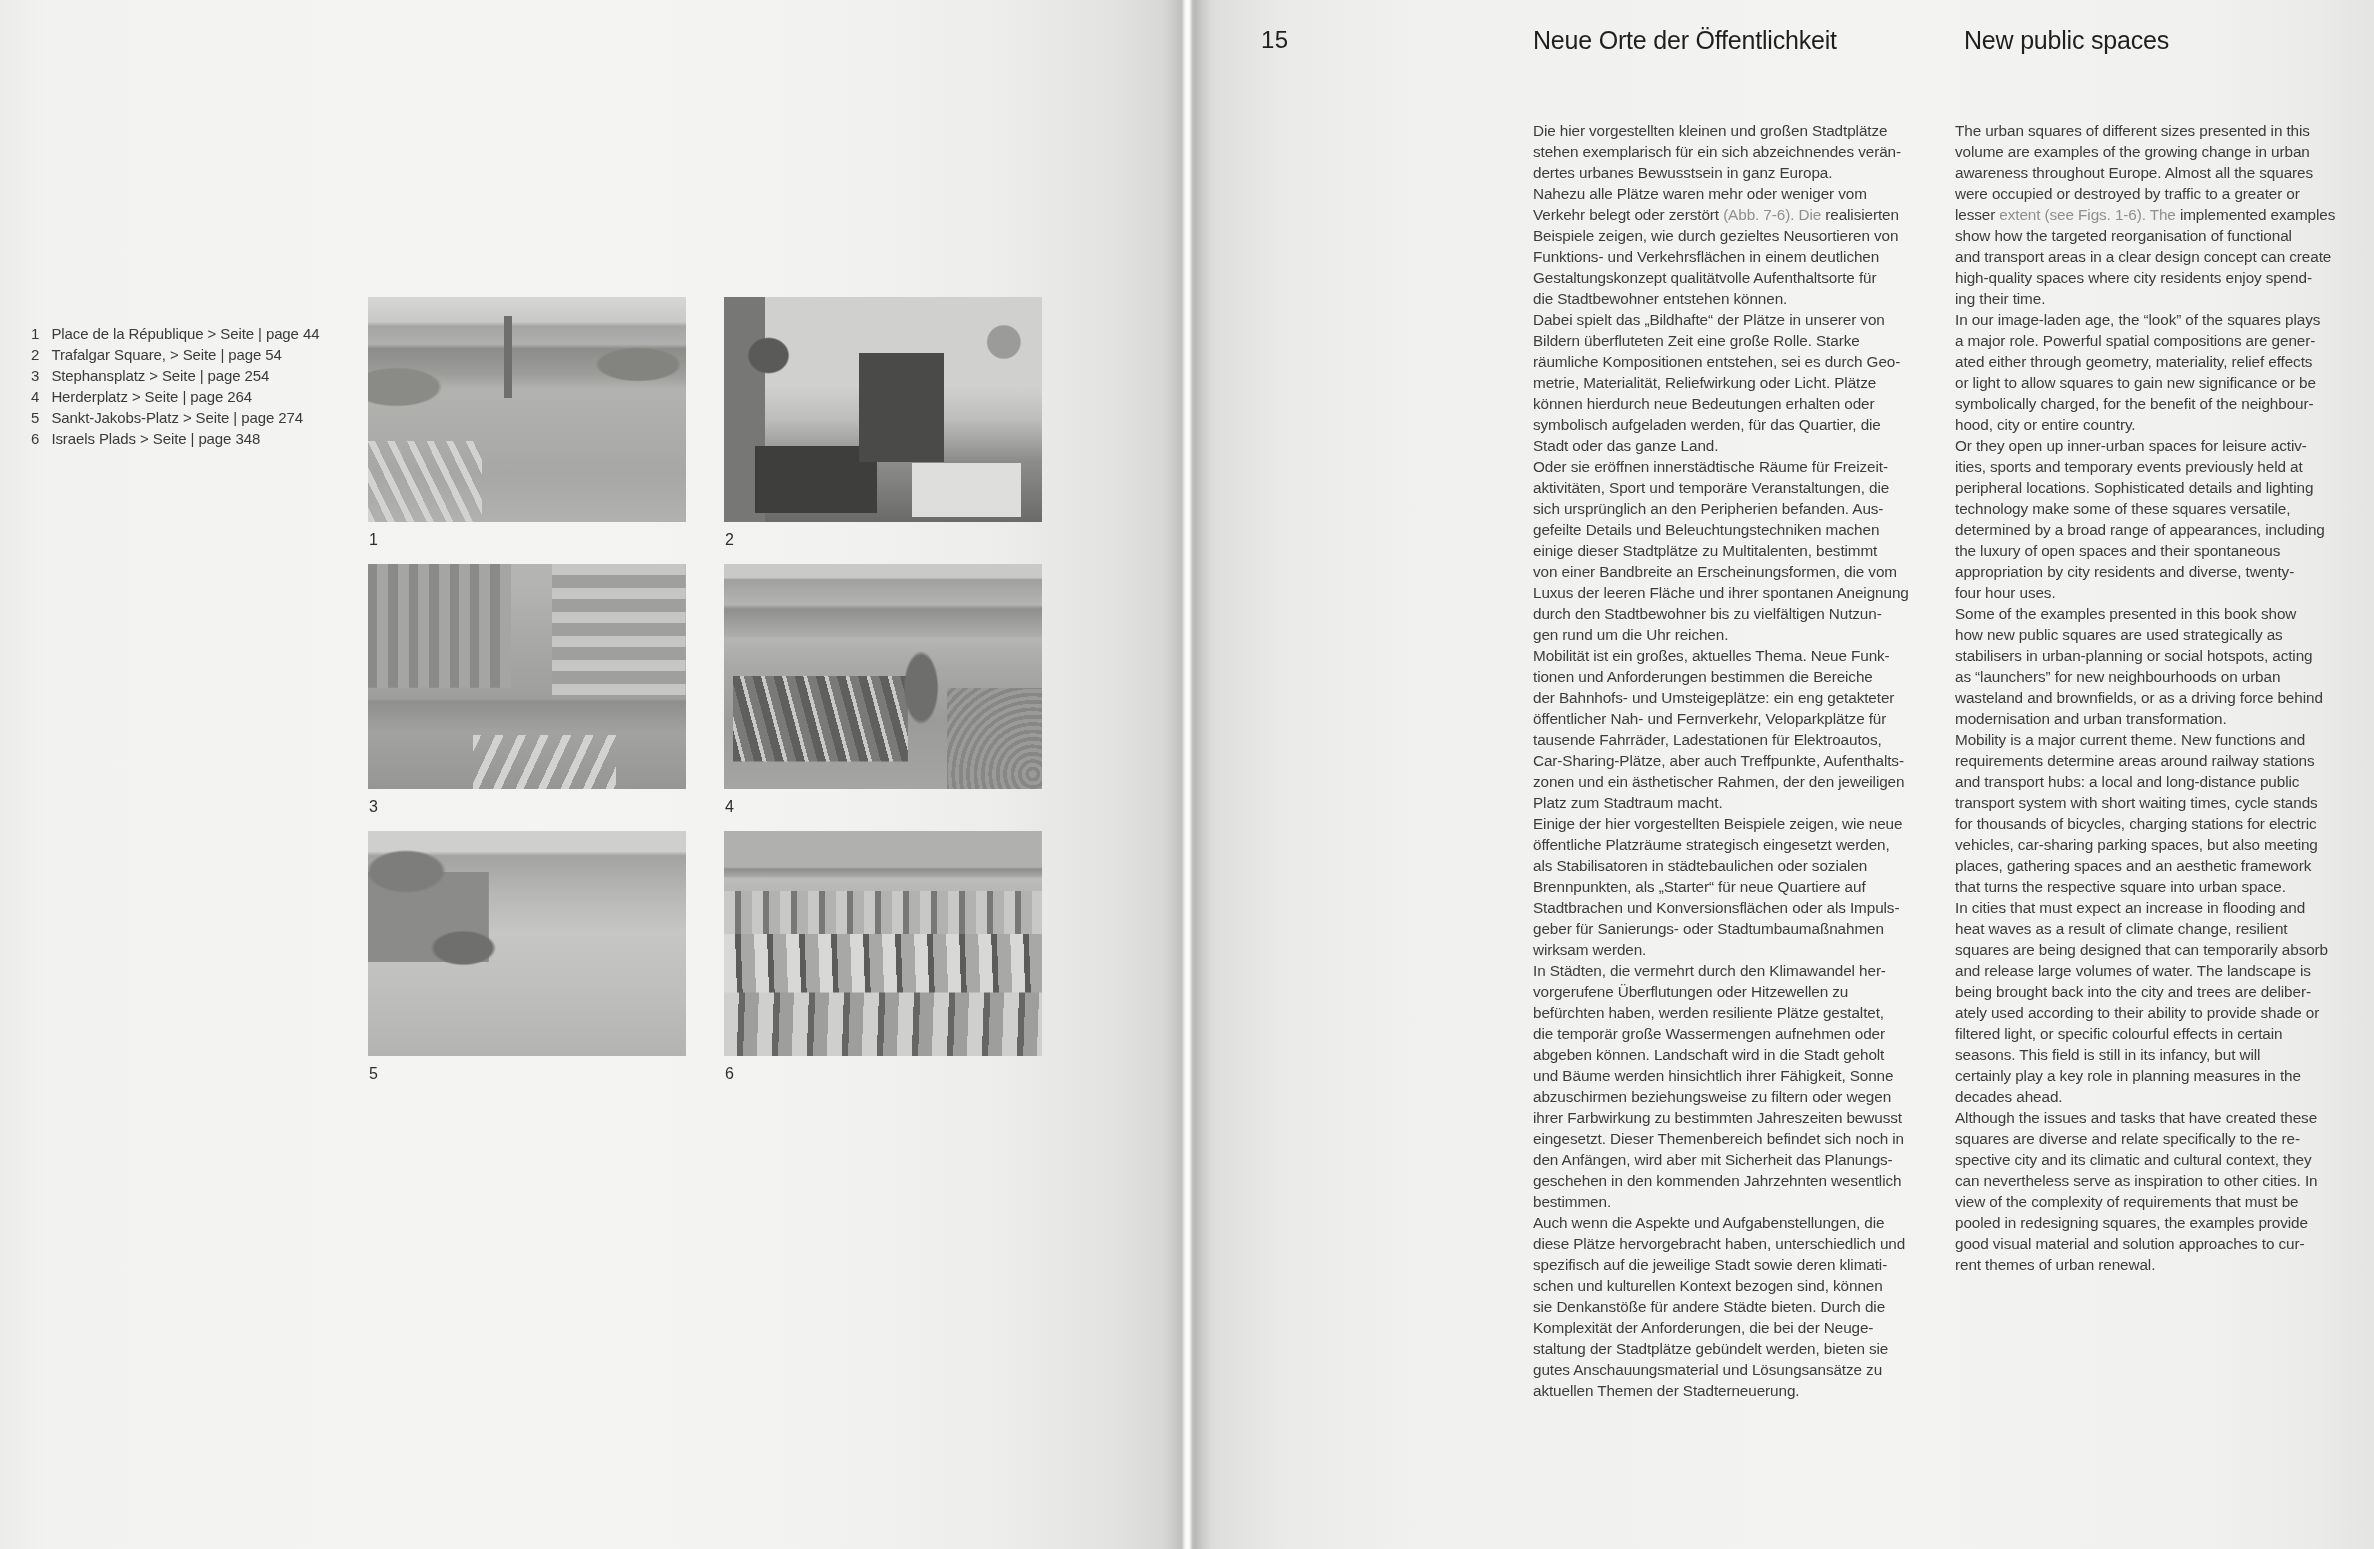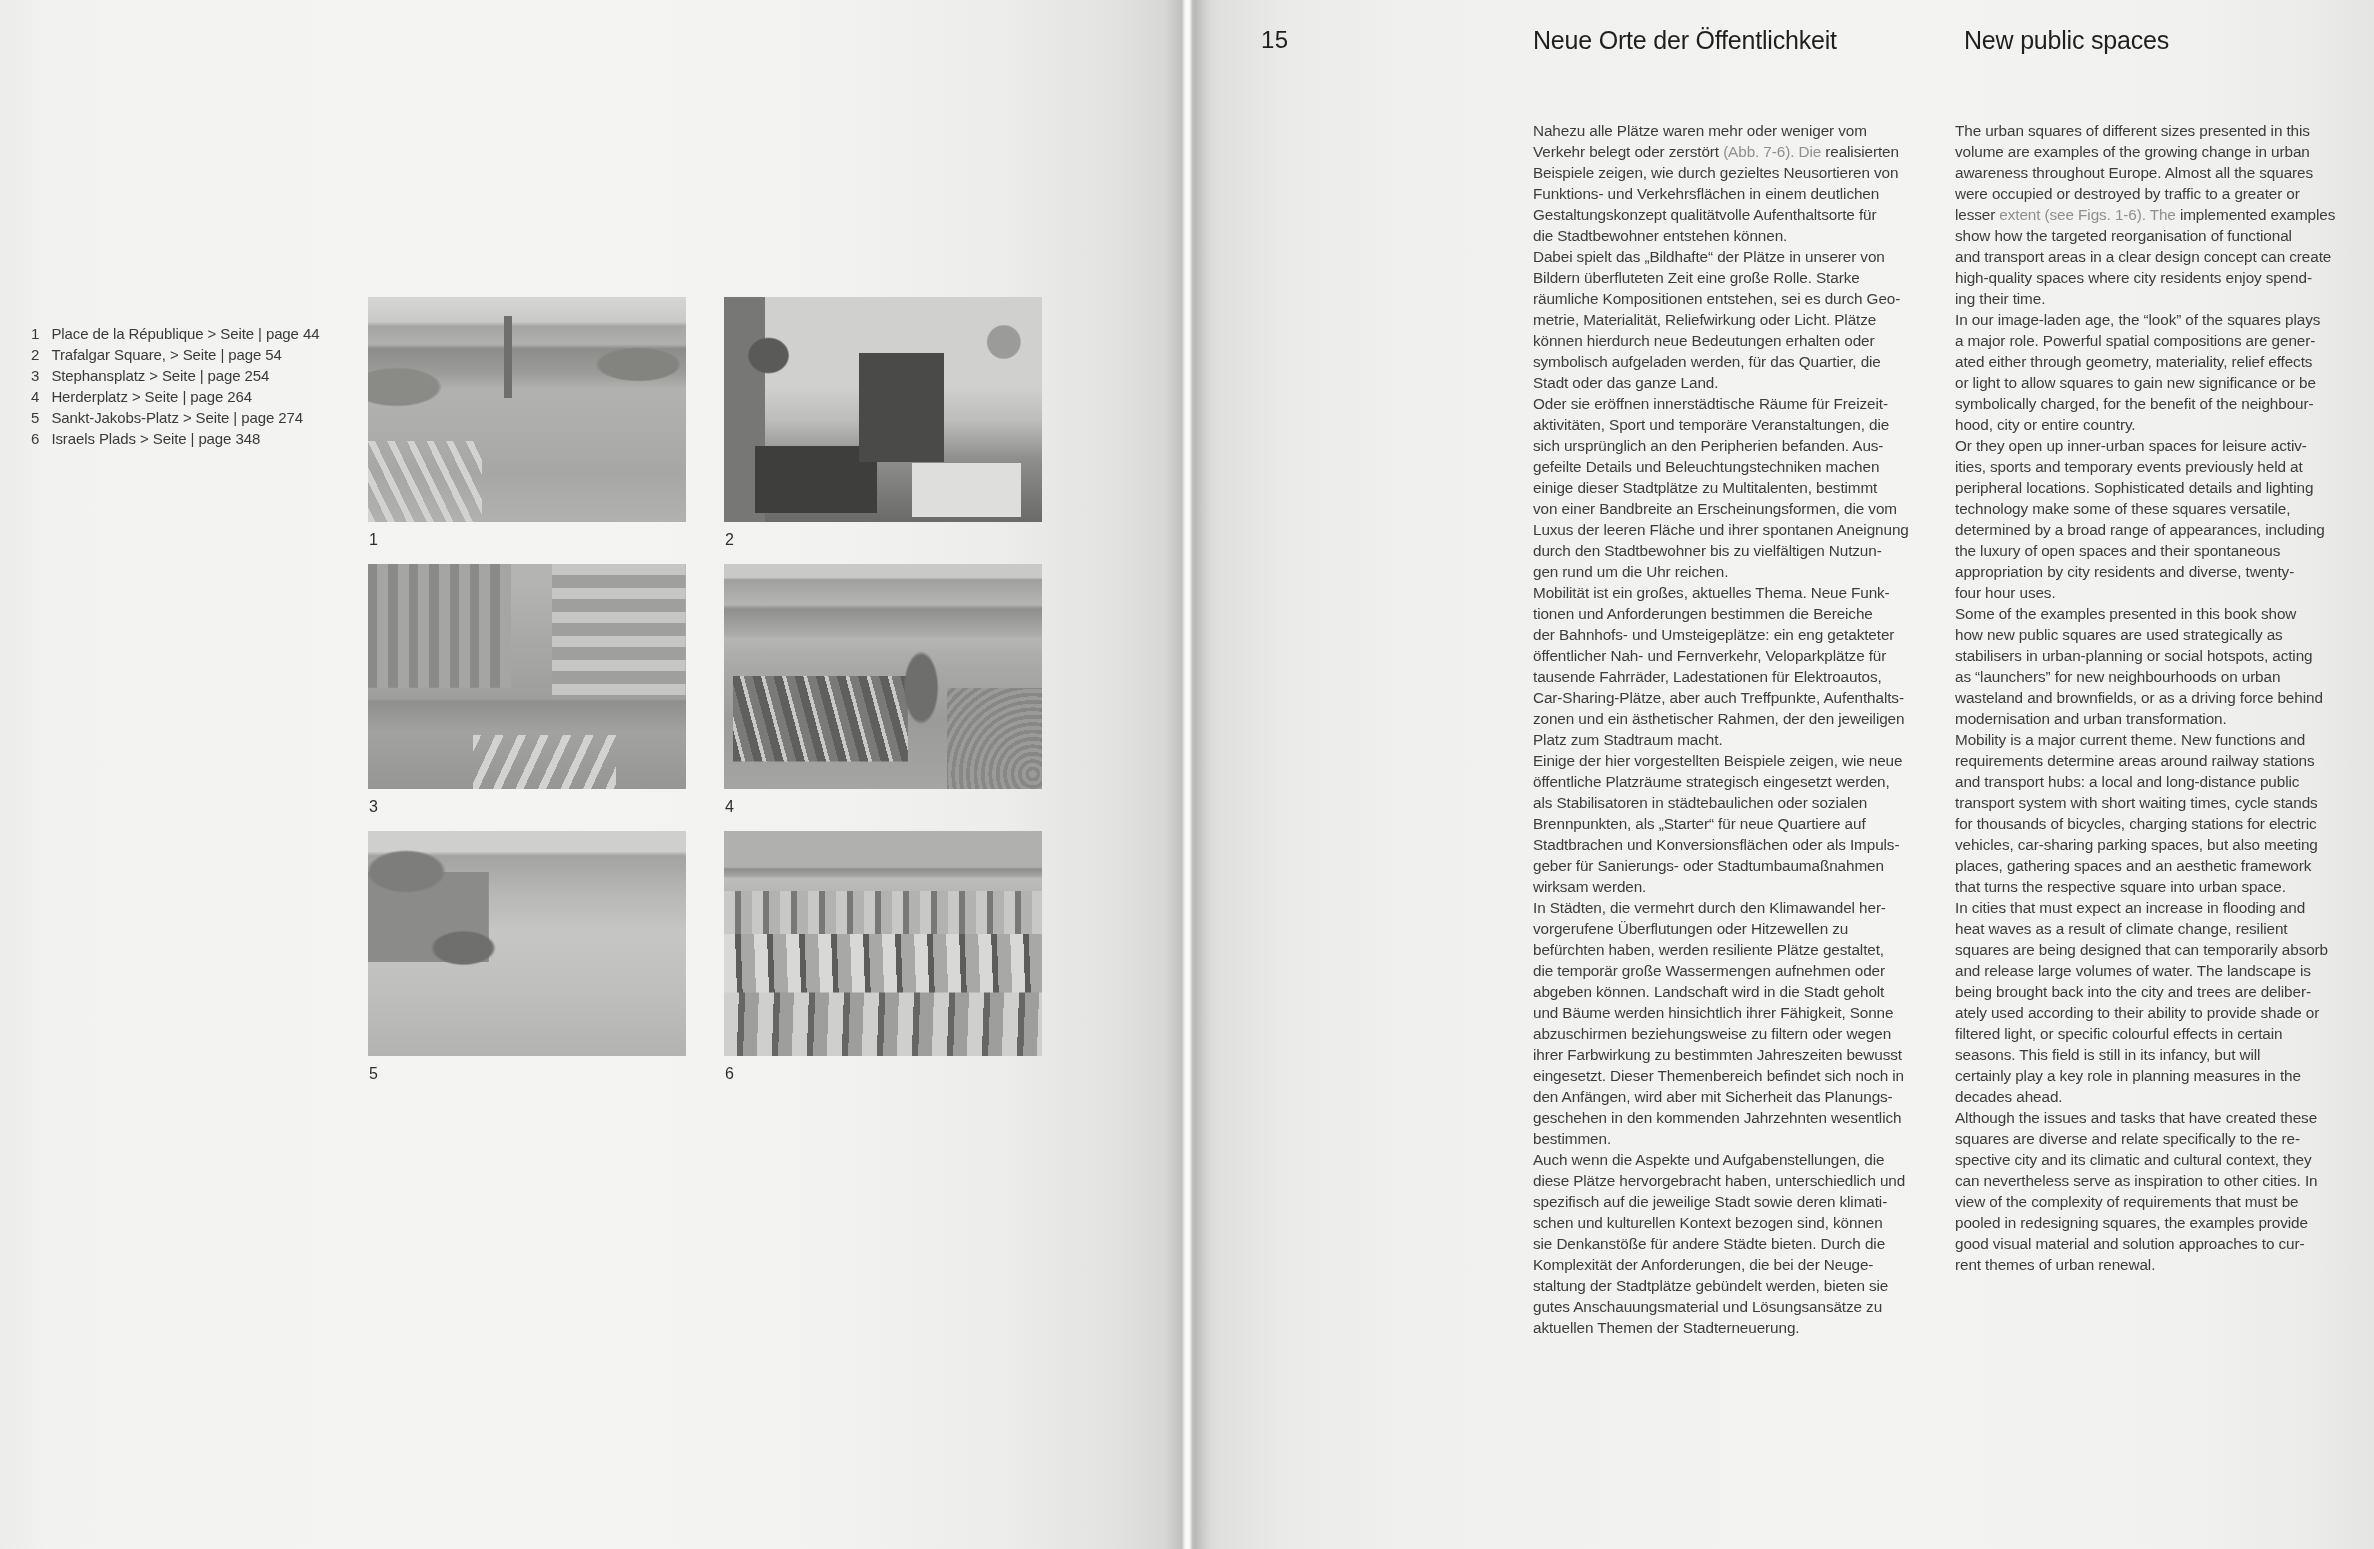--- a/index.html
+++ b/index.html
@@ -108,20 +108,23 @@
           <figcaption class="photo-num">6</figcaption>
         </figure>
       </div>
   </div>
 
   <div class="page page-right">
     <div class="page-number">15</div>
     <div class="heading heading-de">Neue Orte der Öffentlichkeit</div>
     <div class="heading heading-en">New public spaces</div>
     <div class="text-col col-de">
+        <div class="para">Die hier vorgestellten kleinen und großen Stadtplätze
+stehen exemplarisch für ein sich abzeichnendes verän-
+dertes urbanes Bewusstsein in ganz Europa.</div>
         <div class="para">Nahezu alle Plätze waren mehr oder weniger vom
 Verkehr belegt oder zerstört <span class="muted">(Abb. 7-6). Die</span> realisierten
 Beispiele zeigen, wie durch gezieltes Neusortieren von
 Funktions- und Verkehrsflächen in einem deutlichen
 Gestaltungskonzept qualitätvolle Aufenthaltsorte für
 die Stadtbewohner entstehen können.</div>
         <div class="para">Dabei spielt das „Bildhafte“ der Plätze in unserer von
 Bildern überfluteten Zeit eine große Rolle. Starke
 räumliche Kompositionen entstehen, sei es durch Geo-
 metrie, Materialität, Reliefwirkung oder Licht. Plätze

